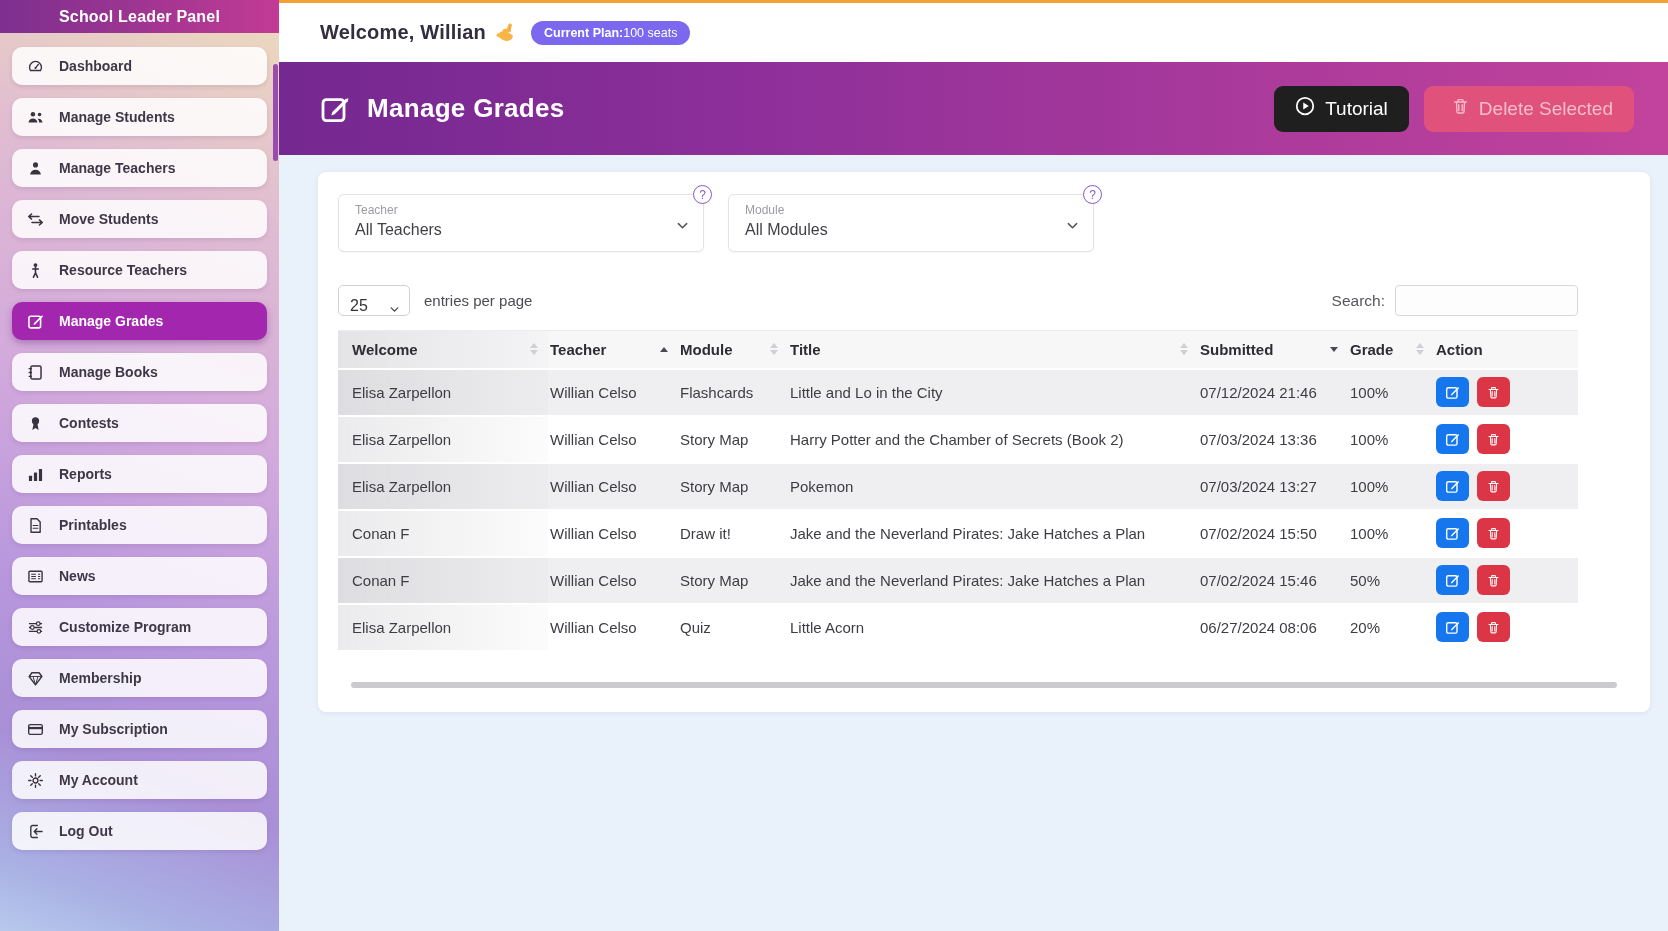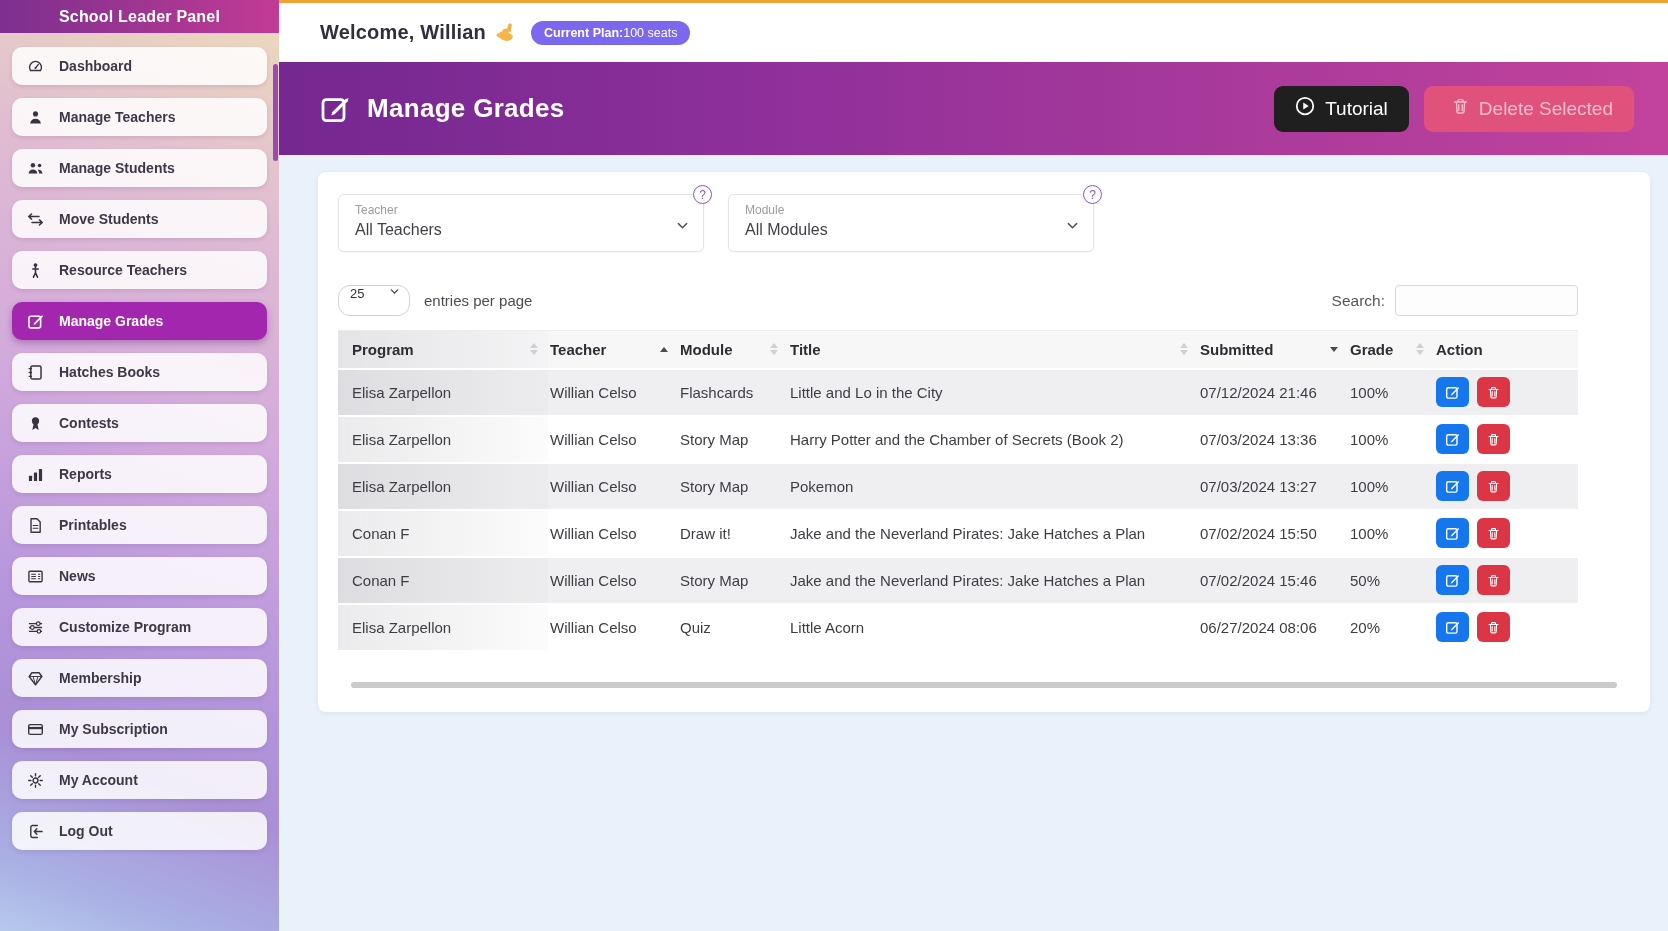--- a/index.html
+++ b/index.html
@@ -81,23 +81,23 @@
   .select-chevron { position:absolute; right:13px; top:23px; color:#555; }
   .help-badge {
     position:absolute; top:-10px; right:-9px; width:19px; height:19px; border-radius:50%;
     border:1.5px solid #8a56c9; color:#8a56c9; background:#fff;
     font-size:12px; display:flex; align-items:center; justify-content:center; cursor:pointer;
   }
 
   .table-zone { width:1240px; margin-top:33px; }
   .controls-row { display:flex; align-items:center; }
   .pagesize {
-    width:72px; height:31px; border:1px solid #ced3d9; border-radius:12px; background:#fff;
-    display:inline-flex; align-items:flex-start; justify-content:space-between;
-    padding:0 9px 0 11px; font-size:13px; color:#333; cursor:pointer;
+    width:72px; height:31px; border:1px solid #ced3d9; border-radius:5px; background:#fff;
+    display:inline-flex; align-items:flex-end; justify-content:space-between;
+    padding:0 9px 0 11px; font-size:16px; color:#333; cursor:pointer;
   }
   .entries-label { margin-left:14px; font-size:15px; color:#4c4c52; }
   .search-group { margin-left:auto; display:flex; align-items:center; gap:10px; }
   .search-label { font-size:15.5px; color:#56565c; }
   .search-input {
     width:183px; height:31px; border:1px solid #d4d9de; border-radius:4px;
     font-size:14px; padding:0 8px; font-family:inherit; background:#fdfdfe;
   }
 
   table.grades { width:100%; border-collapse:collapse; margin-top:14px; table-layout:fixed; }
@@ -148,40 +148,40 @@
             <path d="M8 3.2a5.6 5.6 0 0 0-5.6 5.6c0 1.1.3 2.1.9 3h9.4c.6-.9.9-1.9.9-3A5.6 5.6 0 0 0 8 3.2z" fill="none" stroke="currentColor" stroke-width="1.3"></path>
             <path d="M8 9.3l2.6-3.2" stroke="currentColor" stroke-width="1.2" stroke-linecap="round"></path>
             <circle cx="8" cy="9.4" r="1" fill="currentColor"></circle>
           </svg>
         </span>
         <span>Dashboard</span>
       </div>
       <div class="side-item">
         <span class="ico">
           <svg viewBox="0 0 16 16" width="17" height="17">
-            <circle cx="8" cy="4.6" r="2.4" fill="currentColor"></circle>
-            <path d="M2.9 13.6c.4-2.9 2.6-4.4 5.1-4.4s4.7 1.5 5.1 4.4z" fill="currentColor"></path>
-          </svg>
-        </span>
-        <span>Manage Teachers</span>
-      </div>
-      <div class="side-item">
-        <span class="ico">
-          <svg viewBox="0 0 16 16" width="17" height="17">
             <circle cx="5.6" cy="5" r="2.1" fill="currentColor"></circle>
             <path d="M1.4 12.6c.3-2.4 2.1-3.7 4.2-3.7s3.9 1.3 4.2 3.7z" fill="currentColor"></path>
             <circle cx="11.8" cy="5.2" r="1.7" fill="currentColor"></circle>
             <path d="M10.9 9.1c2 .1 3.4 1.4 3.7 3.5h-3.2c-.1-1.4-.6-2.6-1.5-3.4z" fill="currentColor"></path>
           </svg>
         </span>
         <span>Manage Students</span>
       </div>
       <div class="side-item">
         <span class="ico">
           <svg viewBox="0 0 16 16" width="17" height="17">
+            <circle cx="8" cy="4.6" r="2.4" fill="currentColor"></circle>
+            <path d="M2.9 13.6c.4-2.9 2.6-4.4 5.1-4.4s4.7 1.5 5.1 4.4z" fill="currentColor"></path>
+          </svg>
+        </span>
+        <span>Manage Teachers</span>
+      </div>
+      <div class="side-item">
+        <span class="ico">
+          <svg viewBox="0 0 16 16" width="17" height="17">
             <path d="M4.3 2.8 1.6 5.2l2.7 2.4M2 5.2h9.3M11.7 8.4l2.7 2.4-2.7 2.4M14 10.8H4.7" fill="none" stroke="currentColor" stroke-width="1.4" stroke-linecap="round" stroke-linejoin="round"></path>
           </svg>
         </span>
         <span>Move Students</span>
       </div>
       <div class="side-item">
         <span class="ico">
           <svg viewBox="0 0 16 16" width="17" height="17">
             <circle cx="8" cy="2.9" r="1.8" fill="currentColor"></circle>
             <path d="M8 4.9v5.2M8 10.1l-1.9 4.2M8 10.1l1.9 4.2M5.4 6.6h5.2" fill="none" stroke="currentColor" stroke-width="1.5" stroke-linecap="round"></path>
@@ -198,21 +198,21 @@
         </span>
         <span>Manage Grades</span>
       </div>
       <div class="side-item">
         <span class="ico">
           <svg viewBox="0 0 16 16" width="17" height="17">
             <rect x="3.6" y="1.8" width="9.6" height="12.4" rx="1.6" fill="none" stroke="currentColor" stroke-width="1.4"></rect>
             <path d="M2 4.4h2.2M2 8h2.2M2 11.6h2.2" stroke="currentColor" stroke-width="1.2" stroke-linecap="round"></path>
           </svg>
         </span>
-        <span>Hatches Books</span>
+        <span>Manage Books</span>
       </div>
       <div class="side-item">
         <span class="ico">
           <svg viewBox="0 0 16 16" width="17" height="17">
             <circle cx="8" cy="5.6" r="3.4" fill="currentColor"></circle>
             <path d="M6.2 8.4 5 14.2l3-1.9 3 1.9-1.2-5.8z" fill="currentColor"></path>
           </svg>
         </span>
         <span>Contests</span>
       </div>
@@ -397,21 +397,21 @@
             <col style="width: 110px;">
             <col style="width: 410px;">
             <col style="width: 150px;">
             <col style="width: 86px;">
             <col style="width: 144px;">
           </colgroup>
         <thead>
             <tr id="grades-head-row">
               <th class="col-student">
                 <div class="th-inner">
-                  <span>Program</span>
+                  <span>Welcome</span>
                   <span class="sorter">
                     <i class="caret-up"></i>
                     <i class="caret-down"></i>
                   </span>
                 </div>
               </th>
               <th>
                 <div class="th-inner">
                   <span>Teacher</span>
                   <span class="sorter">

